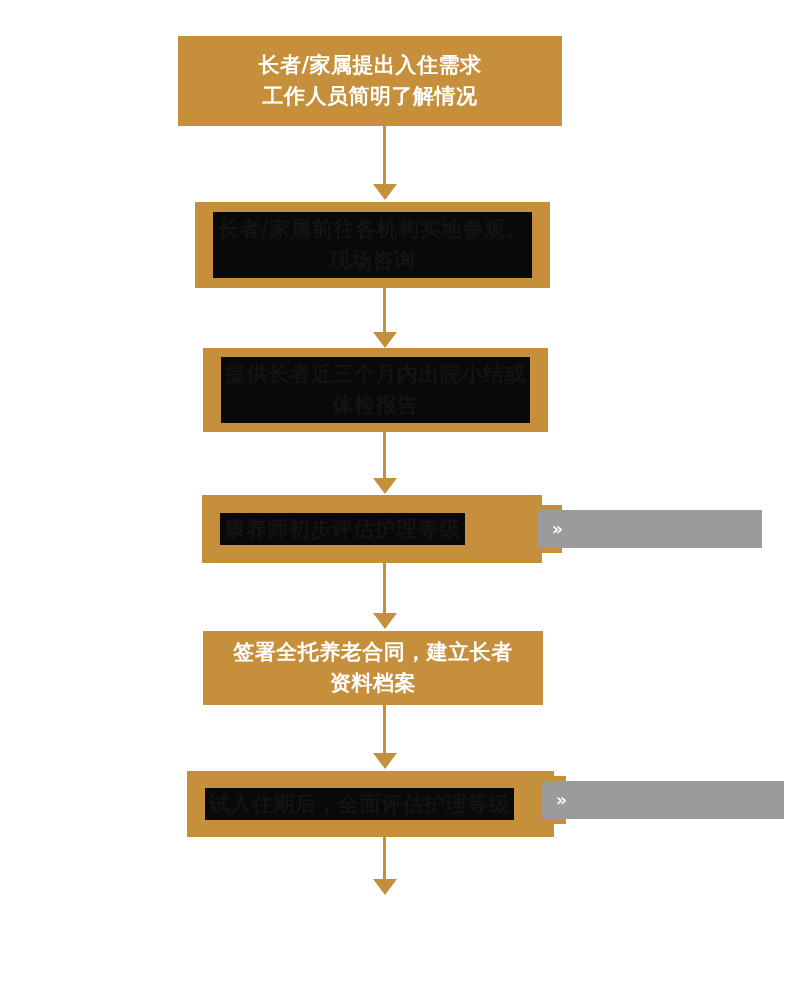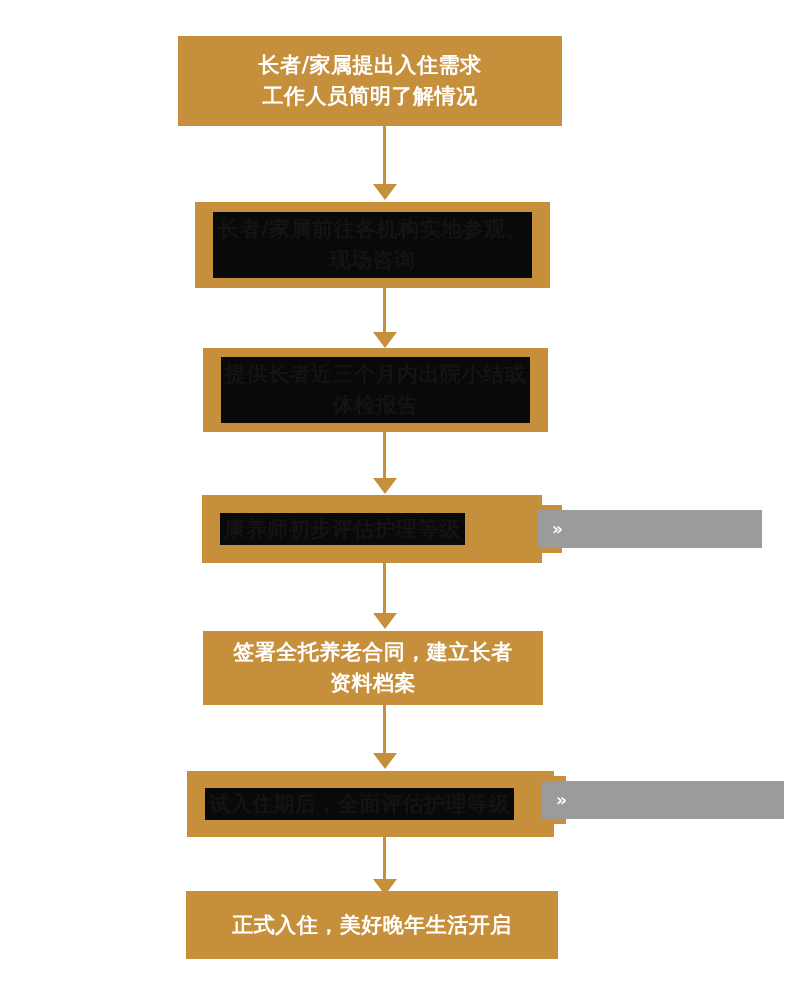--- a/index.html
+++ b/index.html
@@ -176,17 +176,14 @@
   <div class="ann-tab" style="left:532px; top:776px; height:48px;"></div>
   <div class="annotation" style="left:542px; top:781px; width:242px;">
     <span class="chev">»</span>
   </div>
 
   <div class="arrow" style="left:373px; top:837px; height:60px;">
     <div class="shaft" style="height:44px;"></div>
     <div class="head" style="top:42px;"></div>
   </div>
 
-  <div class="step center" style="left:186px; top:891px; width:372px; height:68px;">
-    <span class="step-text">正式入住，美好晚年生活开启</span>
-  </div>
 
 </div>
 
 </body></html>

